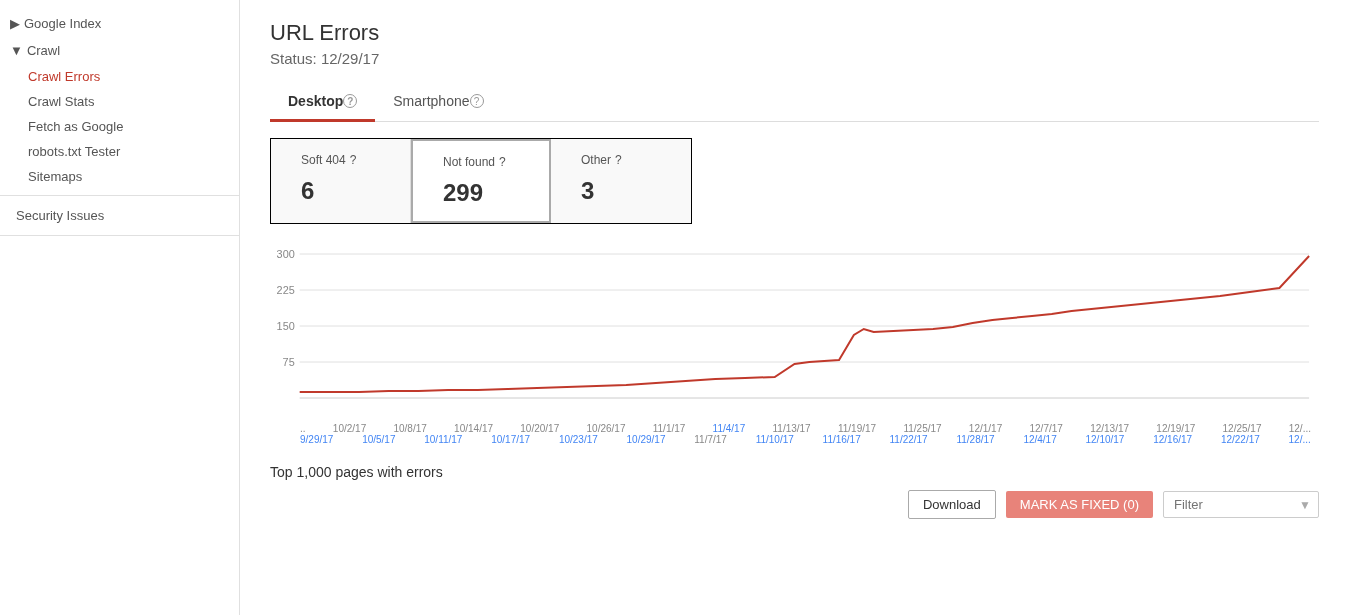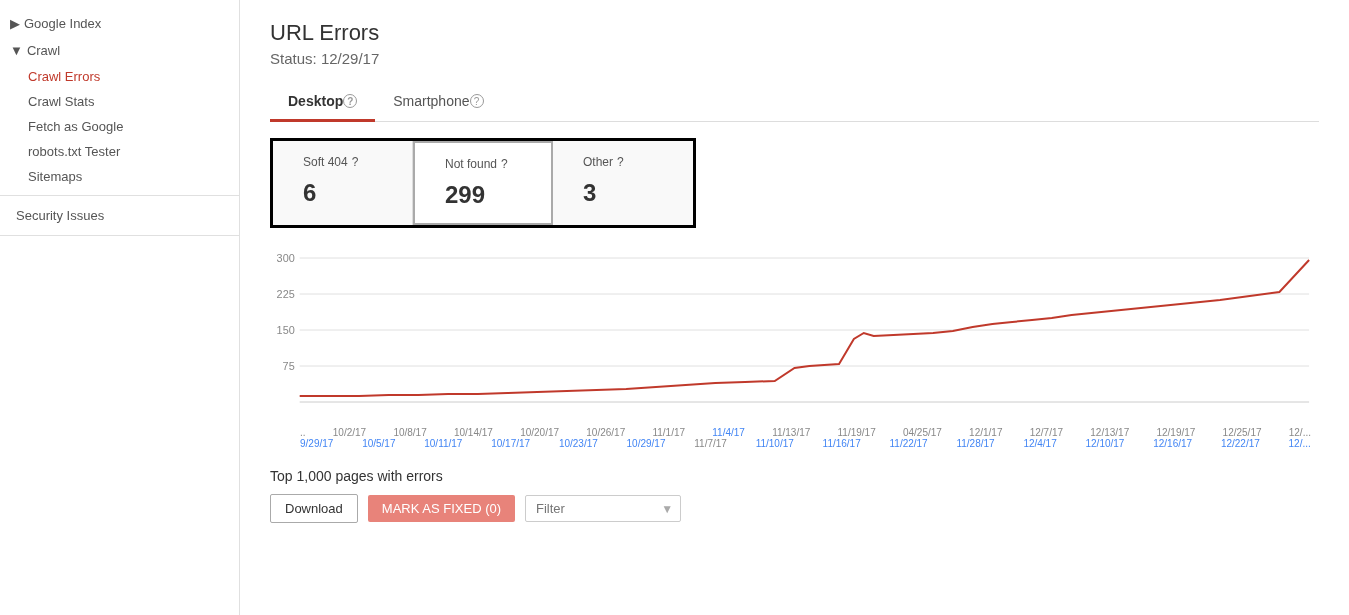--- a/index.html
+++ b/index.html
@@ -89,21 +89,21 @@
       align-items: center;
       justify-content: center;
       cursor: pointer;
     }
 
     
     .error-cards {
       display: flex;
       gap: 0;
       margin-bottom: 20px;
-      border: 3px solid #000000;
+      border: 1px solid #000000;
       width: fit-content;
     }
     .error-card {
       padding: 14px 30px;
       background: #f9f9f9;
       border-right: 1px solid #ddd;
       min-width: 140px;
       cursor: pointer;
     }
     .error-card:last-child { border-right: none; }
@@ -139,20 +139,21 @@
       width: 100%;
       height: 180px;
     }
 
     
     .toolbar {
       display: flex;
       align-items: center;
       gap: 10px;
       flex-wrap: wrap;
+      justify-content: flex-end;
     }
     .section-title {
       font-size: 14px;
       color: #333;
       margin-bottom: 10px;
     }
     .btn-download {
       padding: 6px 14px;
       border: 1px solid #aaa;
       background: #fff;
@@ -387,21 +388,21 @@
       <span>..</span>
       <span>10/2/17</span>
       <span>10/8/17</span>
       <span>10/14/17</span>
       <span>10/20/17</span>
       <span>10/26/17</span>
       <span>11/1/17</span>
       <span style="color:#4285f4;">11/4/17</span>
       <span>11/13/17</span>
       <span>11/19/17</span>
-      <span>04/25/17</span>
+      <span>11/25/17</span>
       <span>12/1/17</span>
       <span>12/7/17</span>
       <span>12/13/17</span>
       <span>12/19/17</span>
       <span>12/25/17</span>
       <span>12/...</span>
     </div>
     
     <div style="display:flex; font-size:10px; color:#4285f4; padding-left:30px; padding-right:8px; justify-content:space-between;">
       <span>9/29/17</span>

